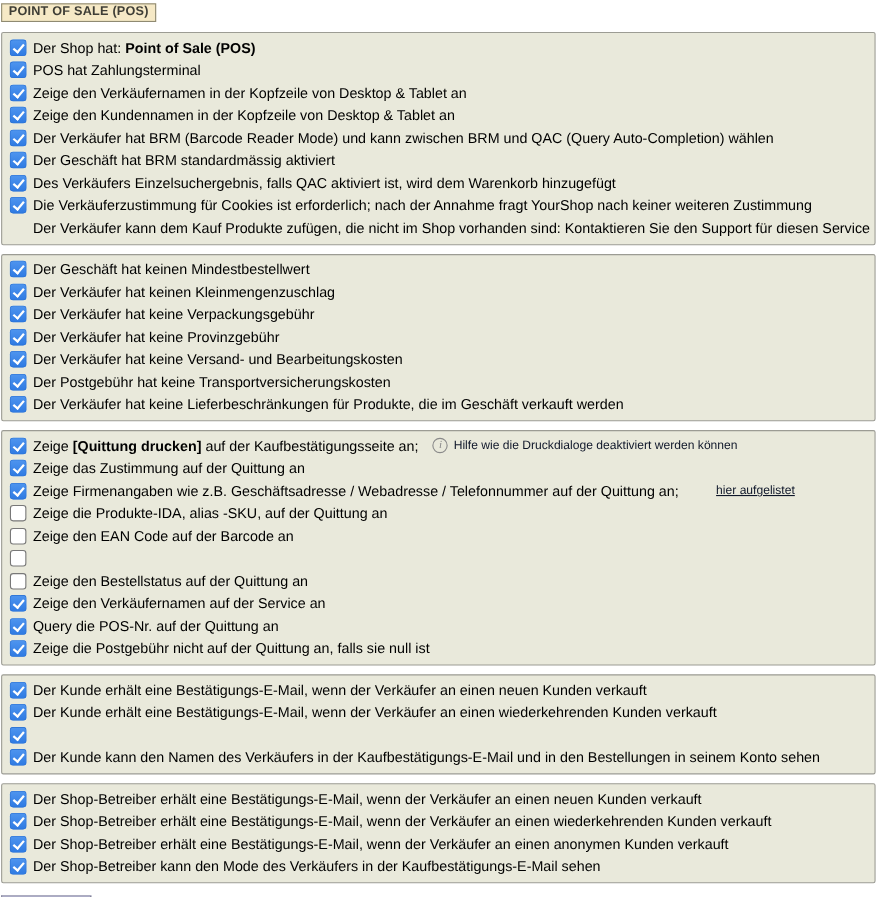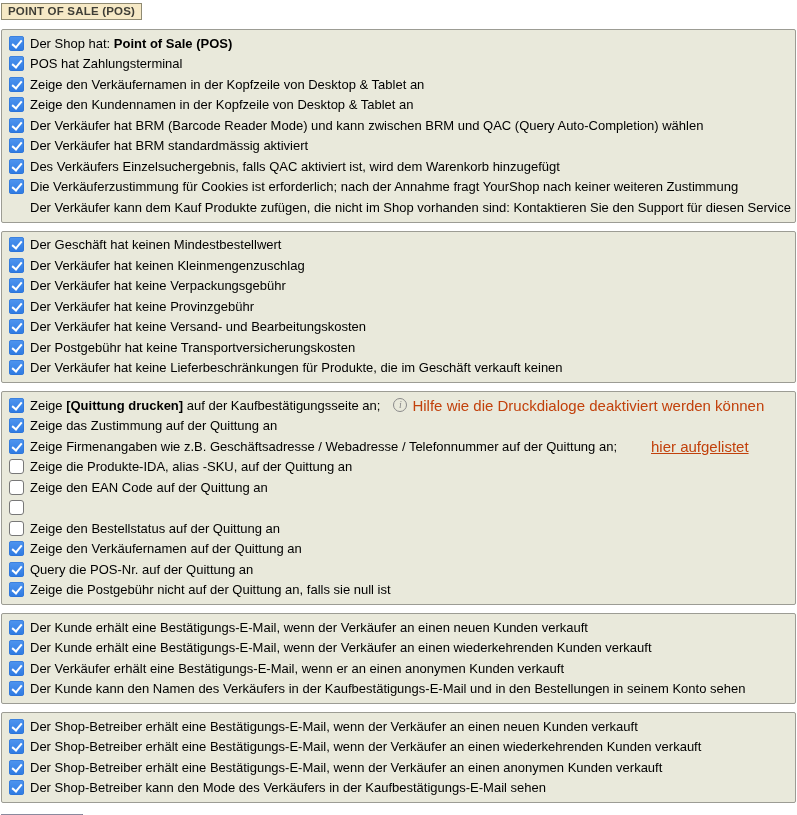--- a/index.html
+++ b/index.html
@@ -66,22 +66,22 @@
   .cb-spacer {
     flex: 0 0 auto;
     width: 15px; height: 15px;
     margin-right: 6px;
   }
 
   .lbl { font-size: 13px; }
   .lbl b, .bold { font-weight: bold; }
 
   .link {
-    color: #c2410c;
-    font-size: 15px;
+    color: #0f172a;
+    font-size: 11px;
     text-decoration: none;
     cursor: pointer;
   }
   .link.underlined { text-decoration: underline; margin-left: 13px; padding-left: 21px; }
   .link.help { margin-left: 5px; }
 
   .info-icon {
     display: inline-flex;
     align-items: center;
     justify-content: center;
@@ -134,21 +134,21 @@
   <div class="row">
     <span class="cb checked"></span>
     <span class="lbl">Zeige den Kundennamen in der Kopfzeile von Desktop &amp; Tablet an</span>
   </div>
   <div class="row">
     <span class="cb checked"></span>
     <span class="lbl">Der Verkäufer hat BRM (Barcode Reader Mode) und kann zwischen BRM und QAC (Query Auto-Completion) wählen</span>
   </div>
   <div class="row">
     <span class="cb checked"></span>
-    <span class="lbl">Der Verkäufer hat BRM standardmässig aktiviert</span>
+    <span class="lbl">Der Geschäft hat BRM standardmässig aktiviert</span>
   </div>
   <div class="row">
     <span class="cb checked"></span>
     <span class="lbl">Des Verkäufers Einzelsuchergebnis, falls QAC aktiviert ist, wird dem Warenkorb hinzugefügt</span>
   </div>
   <div class="row">
     <span class="cb checked"></span>
     <span class="lbl">Die Verkäuferzustimmung für Cookies ist erforderlich; nach der Annahme fragt YourShop nach keiner weiteren Zustimmung</span>
   </div>
   <div class="row">
@@ -178,21 +178,21 @@
   <div class="row">
     <span class="cb checked"></span>
     <span class="lbl">Der Verkäufer hat keine Versand- und Bearbeitungskosten</span>
   </div>
   <div class="row">
     <span class="cb checked"></span>
     <span class="lbl">Der Postgebühr hat keine Transportversicherungskosten</span>
   </div>
   <div class="row">
     <span class="cb checked"></span>
-    <span class="lbl">Der Verkäufer hat keine Lieferbeschränkungen für Produkte, die im Geschäft verkauft keinen</span>
+    <span class="lbl">Der Verkäufer hat keine Lieferbeschränkungen für Produkte, die im Geschäft verkauft werden</span>
   </div>
 </div>
 
 
 <div class="section">
   <div class="row">
     <span class="cb checked"></span>
     <span class="lbl"><span>Zeige </span><span class="bold">[Quittung drucken]</span><span> auf der Kaufbestätigungsseite an;</span></span>
     <span class="info-icon">i</span>
     <a class="link help">Hilfe wie die Druckdialoge deaktiviert werden können</a>
@@ -205,32 +205,32 @@
     <span class="cb checked"></span>
     <span class="lbl">Zeige Firmenangaben wie z.B. Geschäftsadresse / Webadresse / Telefonnummer auf der Quittung an;</span>
     <a class="link underlined">hier aufgelistet</a>
   </div>
   <div class="row">
     <span class="cb"></span>
     <span class="lbl">Zeige die Produkte-IDA, alias -SKU, auf der Quittung an</span>
   </div>
   <div class="row">
     <span class="cb"></span>
-    <span class="lbl">Zeige den EAN Code auf der Quittung an</span>
+    <span class="lbl">Zeige den EAN Code auf der Barcode an</span>
   </div>
   <div class="row">
     <span class="cb"></span>
   </div>
   <div class="row">
     <span class="cb"></span>
     <span class="lbl">Zeige den Bestellstatus auf der Quittung an</span>
   </div>
   <div class="row">
     <span class="cb checked"></span>
-    <span class="lbl">Zeige den Verkäufernamen auf der Quittung an</span>
+    <span class="lbl">Zeige den Verkäufernamen auf der Service an</span>
   </div>
   <div class="row">
     <span class="cb checked"></span>
     <span class="lbl">Query die POS-Nr. auf der Quittung an</span>
   </div>
   <div class="row">
     <span class="cb checked"></span>
     <span class="lbl">Zeige die Postgebühr nicht auf der Quittung an, falls sie null ist</span>
   </div>
 </div>
@@ -240,21 +240,20 @@
   <div class="row">
     <span class="cb checked"></span>
     <span class="lbl">Der Kunde erhält eine Bestätigungs-E-Mail, wenn der Verkäufer an einen neuen Kunden verkauft</span>
   </div>
   <div class="row">
     <span class="cb checked"></span>
     <span class="lbl">Der Kunde erhält eine Bestätigungs-E-Mail, wenn der Verkäufer an einen wiederkehrenden Kunden verkauft</span>
   </div>
   <div class="row">
     <span class="cb checked"></span>
-    <span class="lbl">Der Verkäufer erhält eine Bestätigungs-E-Mail, wenn er an einen anonymen Kunden verkauft</span>
   </div>
   <div class="row">
     <span class="cb checked"></span>
     <span class="lbl">Der Kunde kann den Namen des Verkäufers in der Kaufbestätigungs-E-Mail und in den Bestellungen in seinem Konto sehen</span>
   </div>
 </div>
 
 
 <div class="section">
   <div class="row">

